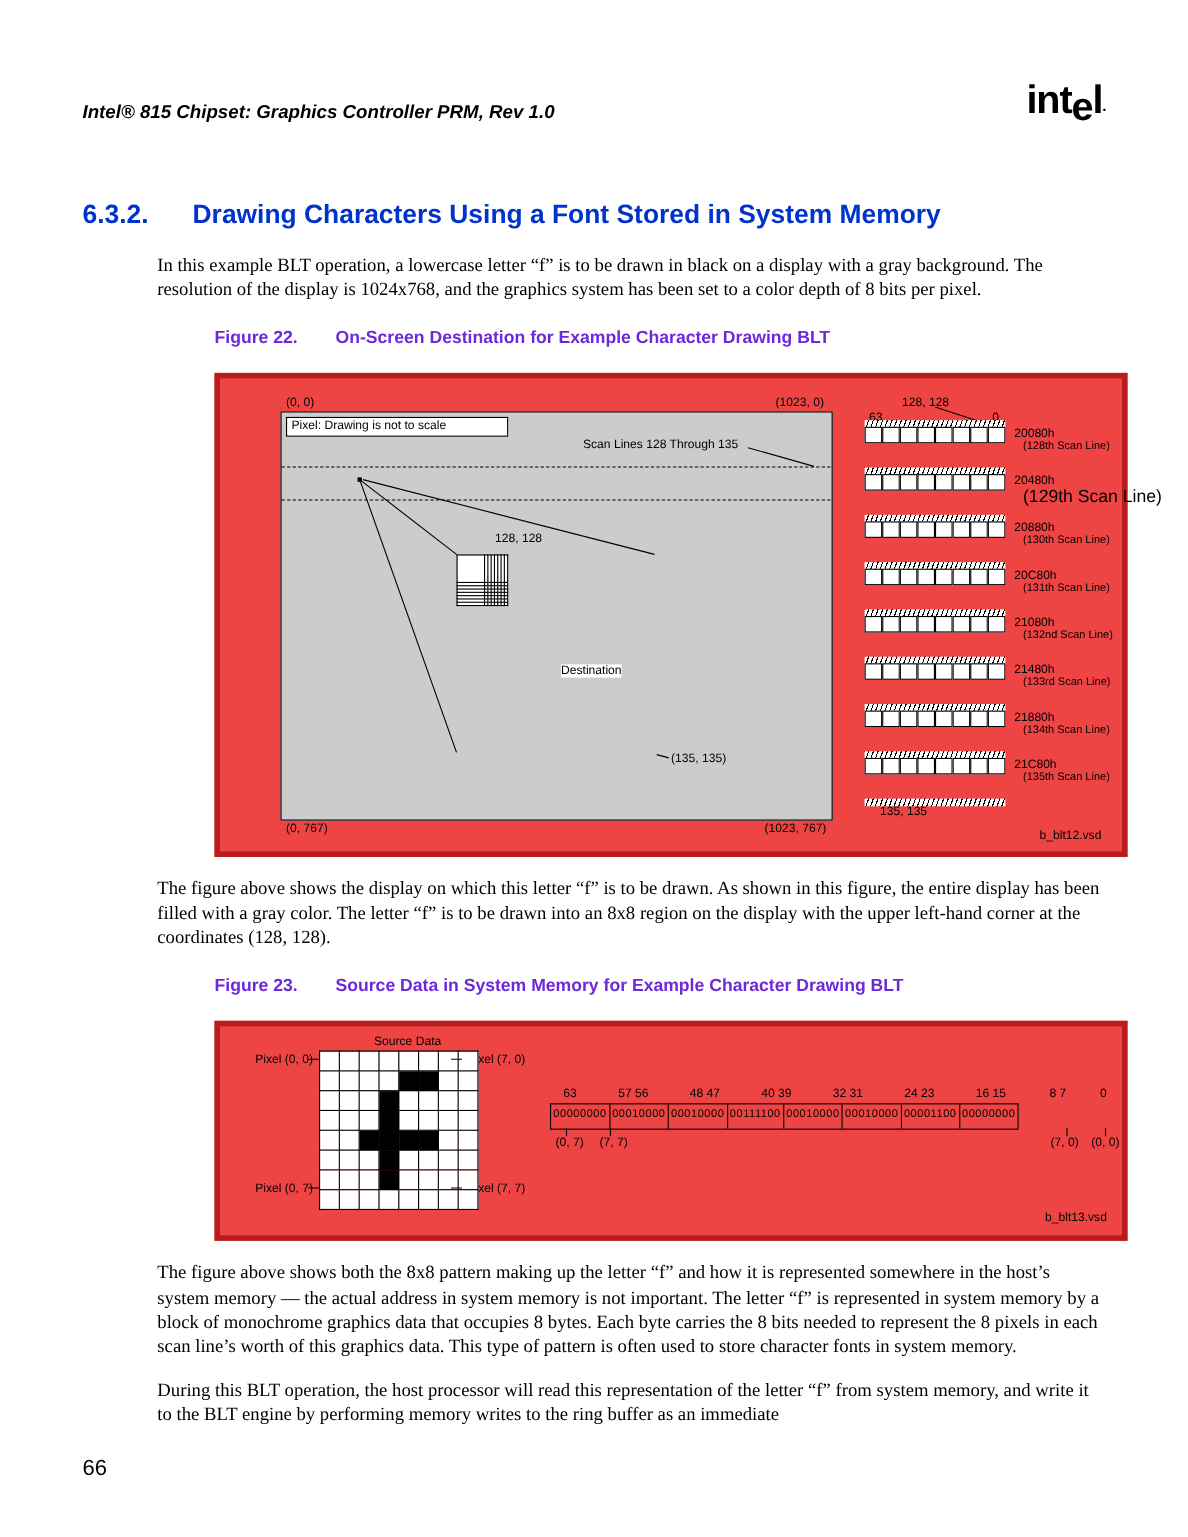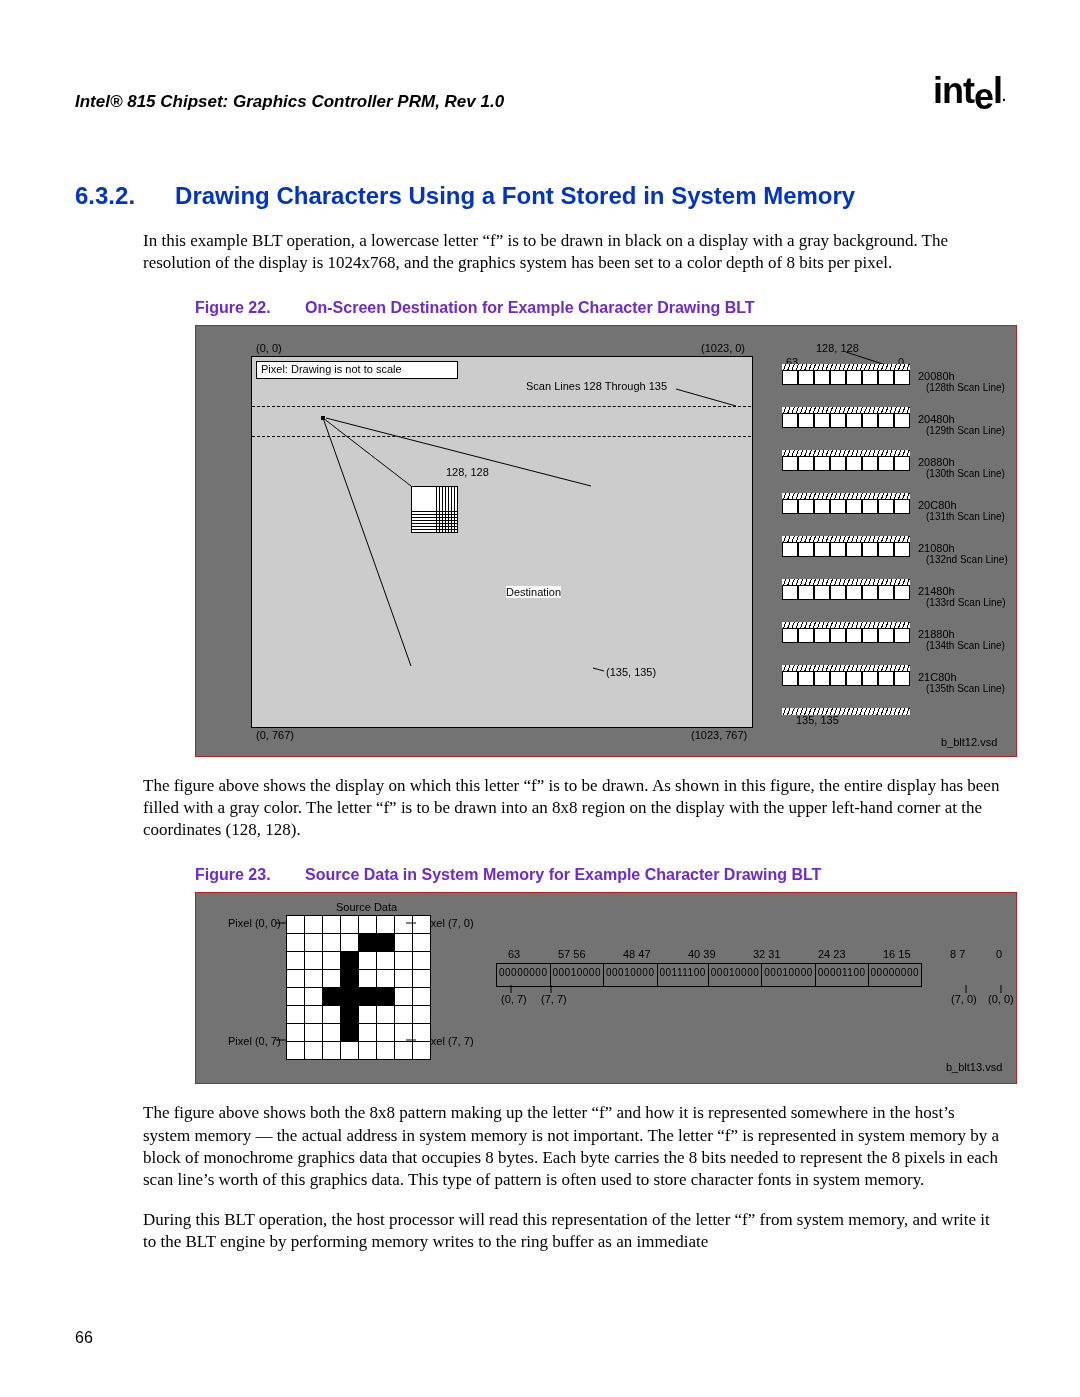--- a/index.html
+++ b/index.html
@@ -58,23 +58,23 @@
     font-family: Arial, Helvetica, sans-serif;
     color: #6d28d9;
     font-weight: bold;
     font-size: 16px;
   }
   .fig-caption .figno {
     margin-right: 30px;
   }
   .figure-frame {
     margin-left: 120px;
-    margin-top: 8px;
-    border: 1px solid #b91c1c;
-    background: #737373;
+    margin-top: 22px;
+    border: 5px solid #b91c1c;
+    background: #ef4444;
     position: relative;
   }
   .fig22 {
     width: 820px;
     height: 430px;
   }
   .fig23 {
     width: 820px;
     height: 190px;
   }
@@ -82,21 +82,21 @@
     position: absolute;
     font-family: Arial, Helvetica, sans-serif;
     font-size: 11px;
     white-space: nowrap;
   }
   .page-number {
     position: absolute;
     bottom: 50px;
     left: 75px;
     font-family: Arial, Helvetica, sans-serif;
-    font-size: 16px;
+    font-size: 20px;
   }
   
   .screen-box {
     position: absolute;
     background: #ccc;
     border: 1px solid #000;
   }
   .grid8 {
     position: absolute;
   }
@@ -323,21 +323,21 @@
           <div class="cell"></div>
           <div class="cell"></div>
           <div class="cell"></div>
           <div class="cell"></div>
           <div class="cell"></div>
           <div class="cell"></div>
           <div class="cell"></div>
         </div>
       </div>
       <div class="fig-label" style="left:722px;top:87px">20480h</div>
-      <div class="fig-label" style="left:730px;top:99px;font-size:10px">(129th Scan Line)</div>
+      <div class="fig-label" style="left:730px;top:99px;font-size:16px">(129th Scan Line)</div>
       <div class="hatch" style="position:absolute;left:586px;top:124px"></div>
       <div class="rowstrip" style="left:586px;top:130px">
         <div class="row">
           <div class="cell"></div>
           <div class="cell"></div>
           <div class="cell"></div>
           <div class="cell"></div>
           <div class="cell"></div>
           <div class="cell"></div>
           <div class="cell"></div>

